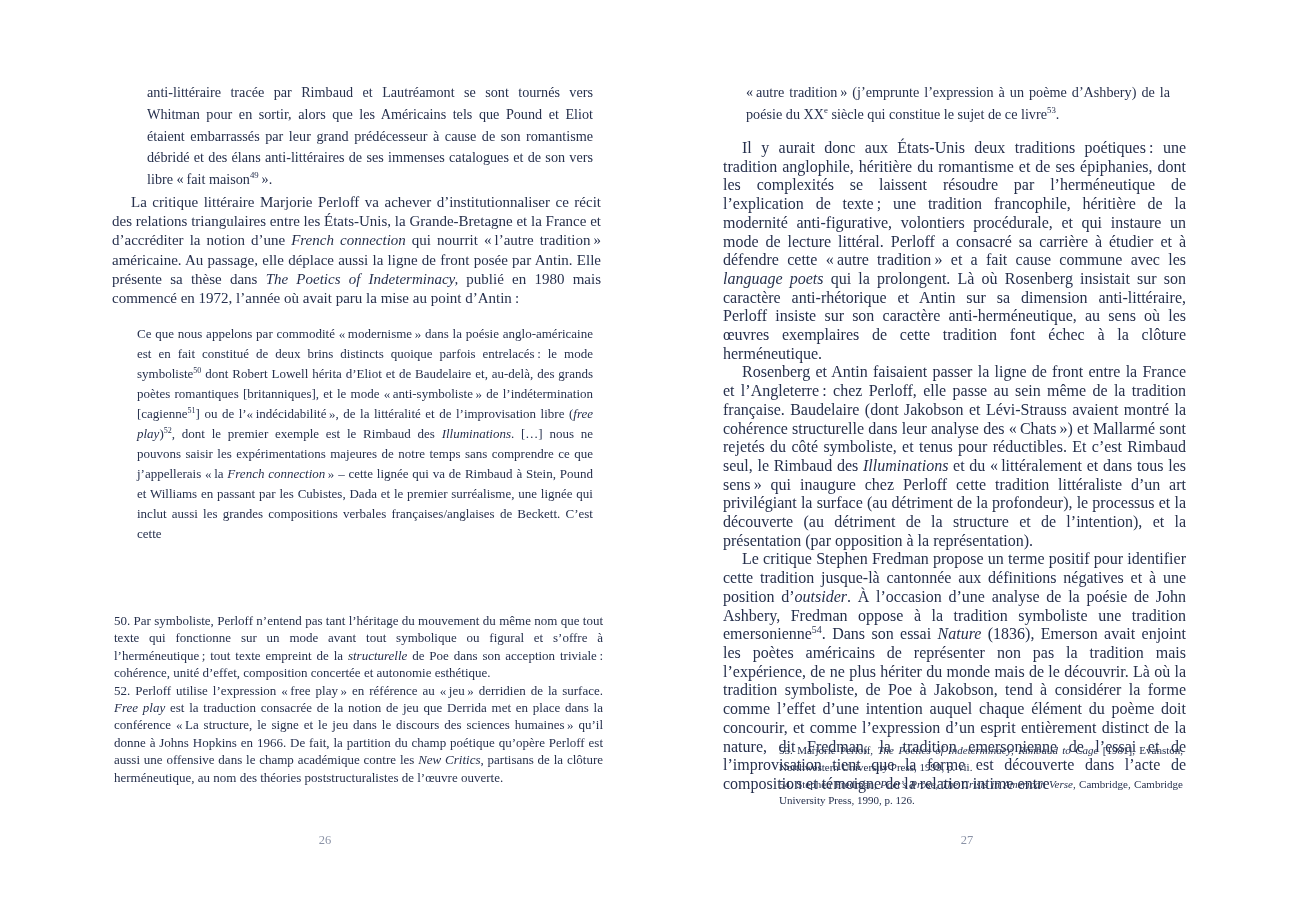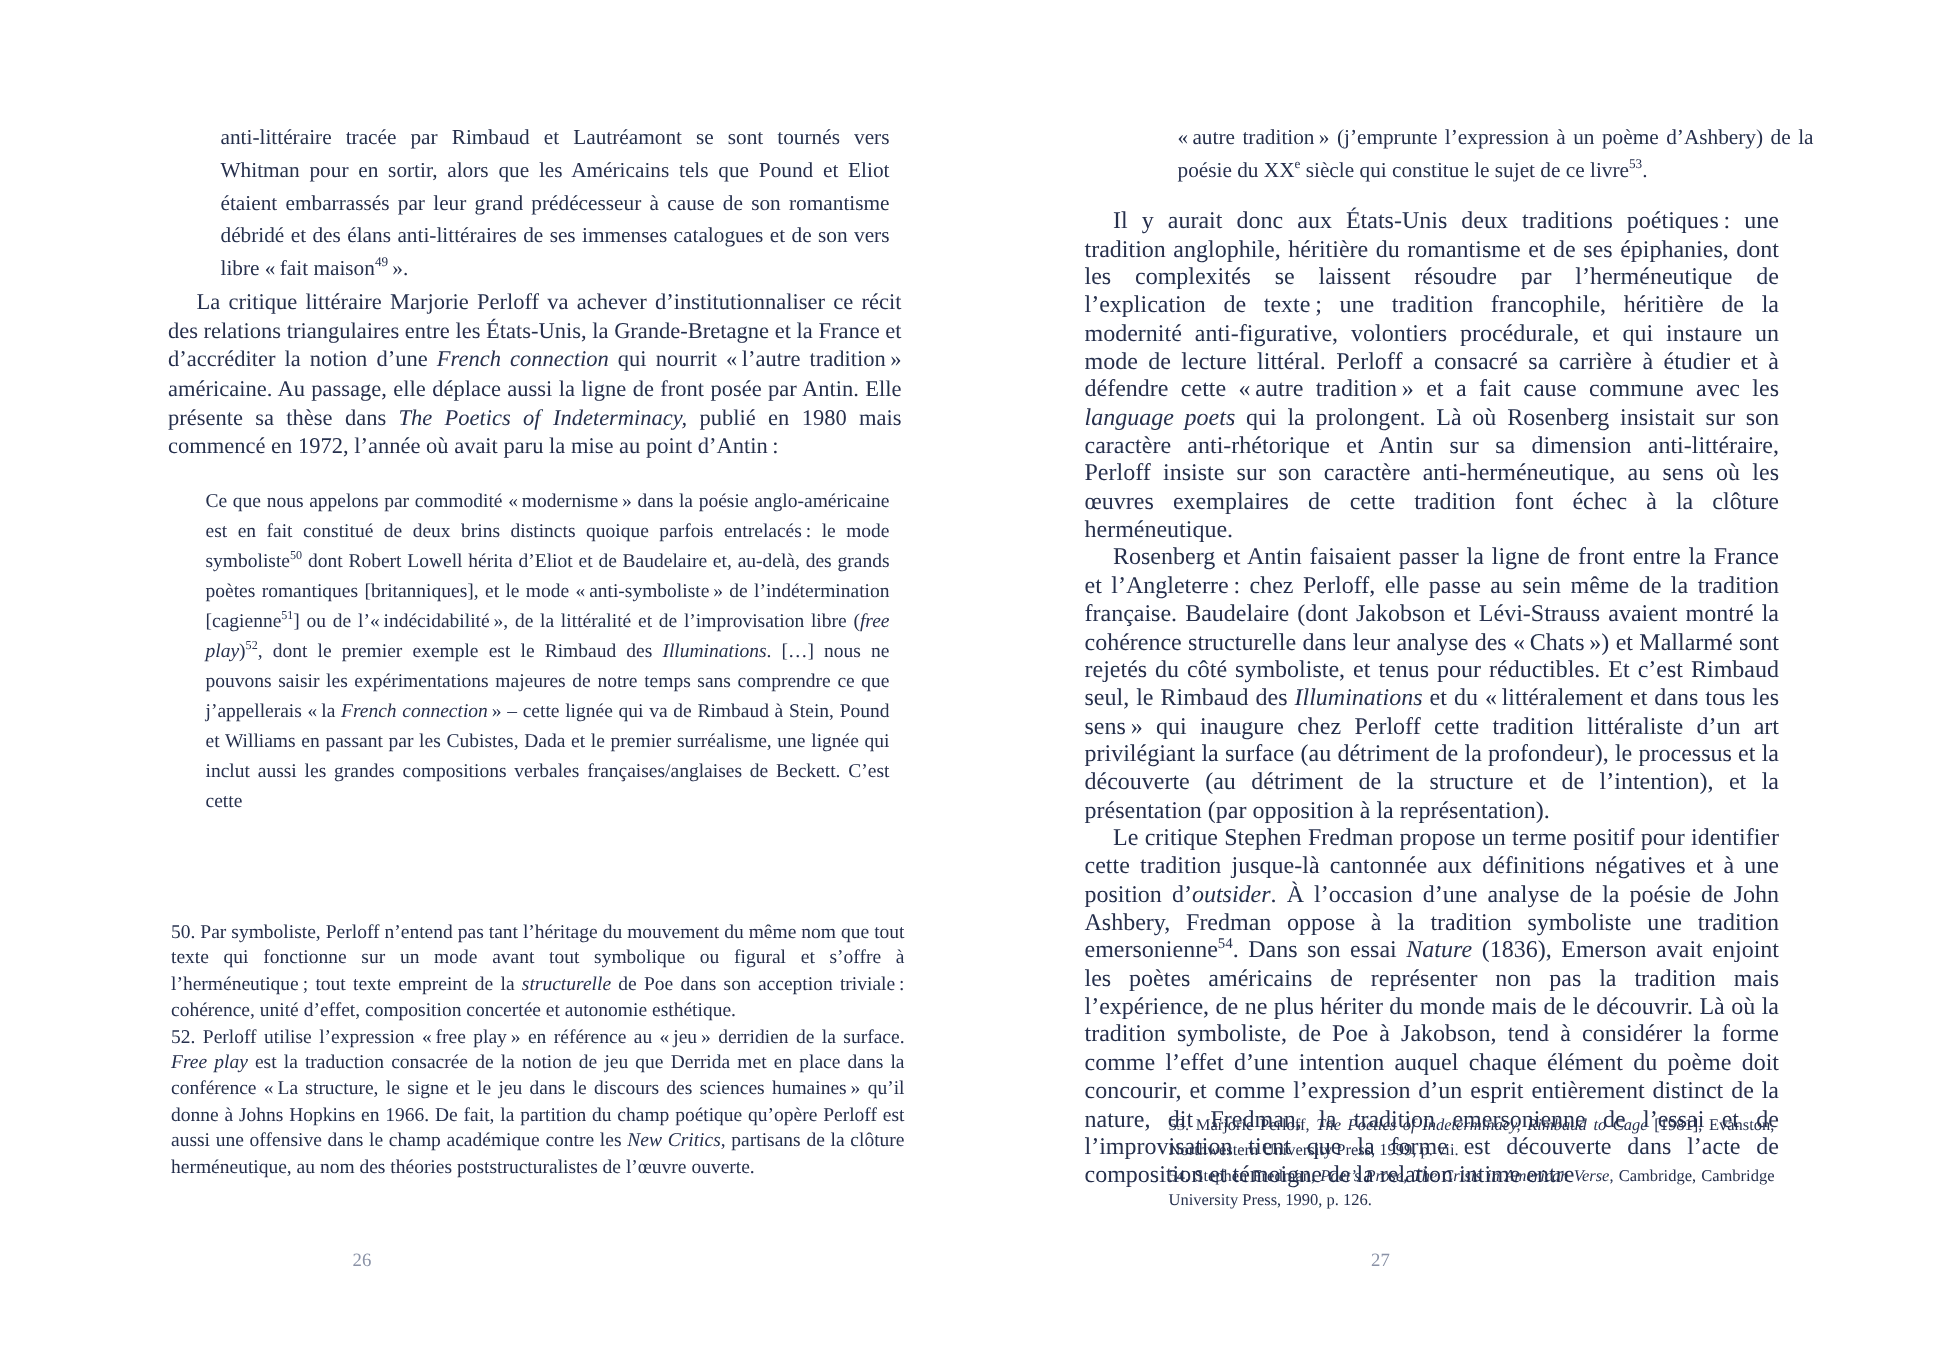--- a/index.html
+++ b/index.html
@@ -38,42 +38,42 @@
     left: 137px; top: 324px; width: 456px;
     font-size: 13px; line-height: 20px;
   }
   .l-footnotes {
     left: 114px; top: 612px; width: 489px;
     font-size: 13px; line-height: 17.4px;
   }
   .footnotes p { margin: 0; text-align: justify; }
   
   .r-quote-cont {
-    left: 785px; top: 82px; width: 424px;
+    left: 746px; top: 82px; width: 424px;
     font-size: 14.2px; line-height: 21.8px;
   }
   .r-paras {
     left: 723px; top: 139px; width: 463px;
     font-size: 16px; line-height: 18.7px;
   }
   .r-paras p { margin: 0; text-indent: 19px; text-align: justify; }
   .r-footnotes {
     left: 779px; top: 742px; width: 404px;
     font-size: 11px; line-height: 16.8px;
   }
   .page-number {
     position: absolute;
     width: 180px;
     top: 833px;
-    text-align: left;
+    text-align: center;
     font-size: 12.5px;
     color: #8a92a6;
   }
   .pn-left  { left: 235px; }
-  .pn-right { left: 914px; font-family: Liberation Serif, serif; }
+  .pn-right { left: 877px; font-family: Liberation Serif, serif; }
 </style>
 </head>
 <body>
 
 <div>
   <div class="block l-quote-cont"><span>anti-littéraire tracée par Rimbaud et Lautréamont se sont tournés vers Whitman pour en sortir, alors que les Américains tels que Pound et Eliot étaient embarrassés par leur grand prédécesseur à cause de son romantisme débridé et des élans anti-littéraires de ses immenses catalogues et de son vers libre « fait maison</span><sup>49</sup><span> ».</span></div>
 
   <div class="block l-para"><span>La critique littéraire Marjorie Perloff va achever d’institutionnaliser ce récit des relations triangulaires entre les États-Unis, la Grande-Bretagne et la France et d’accréditer la notion d’une </span><span class="it">French connection</span><span> qui nourrit « l’autre tradition » américaine. Au passage, elle déplace aussi la ligne de front posée par Antin. Elle présente sa thèse dans </span><span class="it">The Poetics of Indeterminacy,</span><span> publié en 1980 mais commencé en 1972, l’année où avait paru la mise au point d’Antin :</span></div>
 
   <div class="block l-blockquote"><span>Ce que nous appelons par commodité « modernisme » dans la poésie anglo-américaine est en fait constitué de deux brins distincts quoique parfois entrelacés : le mode symboliste</span><sup>50</sup><span> dont Robert Lowell hérita d’Eliot et de Baudelaire et, au-delà, des grands poètes romantiques [britanniques], et le mode « anti-symboliste » de l’indétermination [cagienne</span><sup>51</sup><span>] ou de l’« indécidabilité », de la littéralité et de l’improvisation libre (</span><span class="it">free play</span><span>)</span><sup>52</sup><span>, dont le premier exemple est le Rimbaud des </span><span class="it">Illuminations</span><span>. […] nous ne pouvons saisir les expérimentations majeures de notre temps sans comprendre ce que j’appellerais « la </span><span class="it">French connection</span><span> » – cette lignée qui va de Rimbaud à Stein, Pound et Williams en passant par les Cubistes, Dada et le premier surréalisme, une lignée qui inclut aussi les grandes compositions verbales françaises/anglaises de Beckett. C’est cette</span></div>

